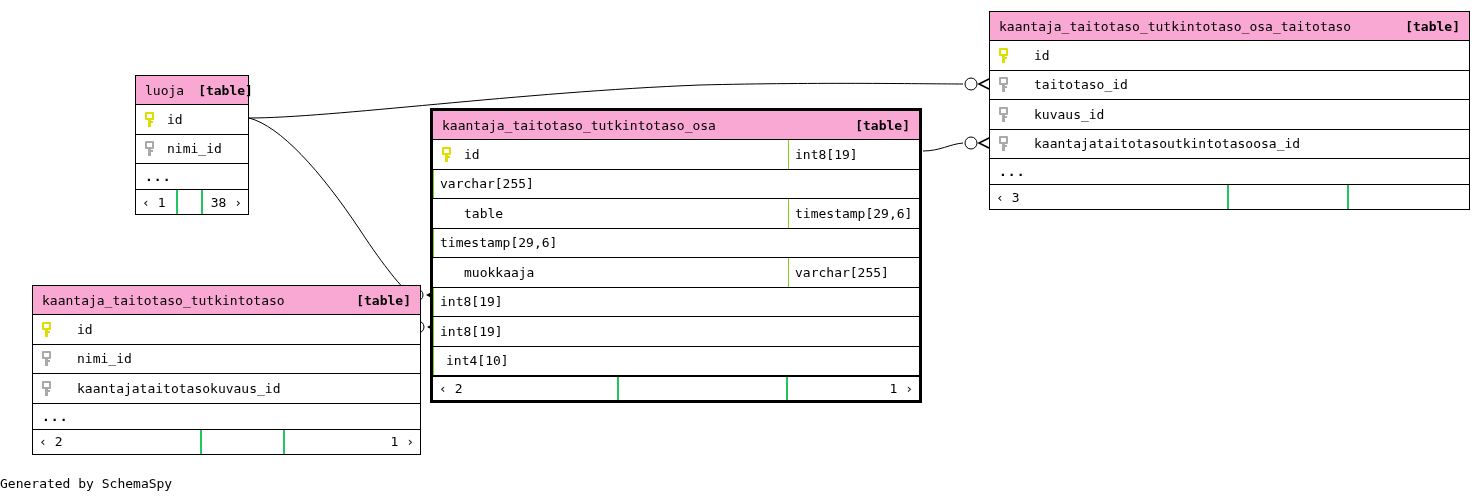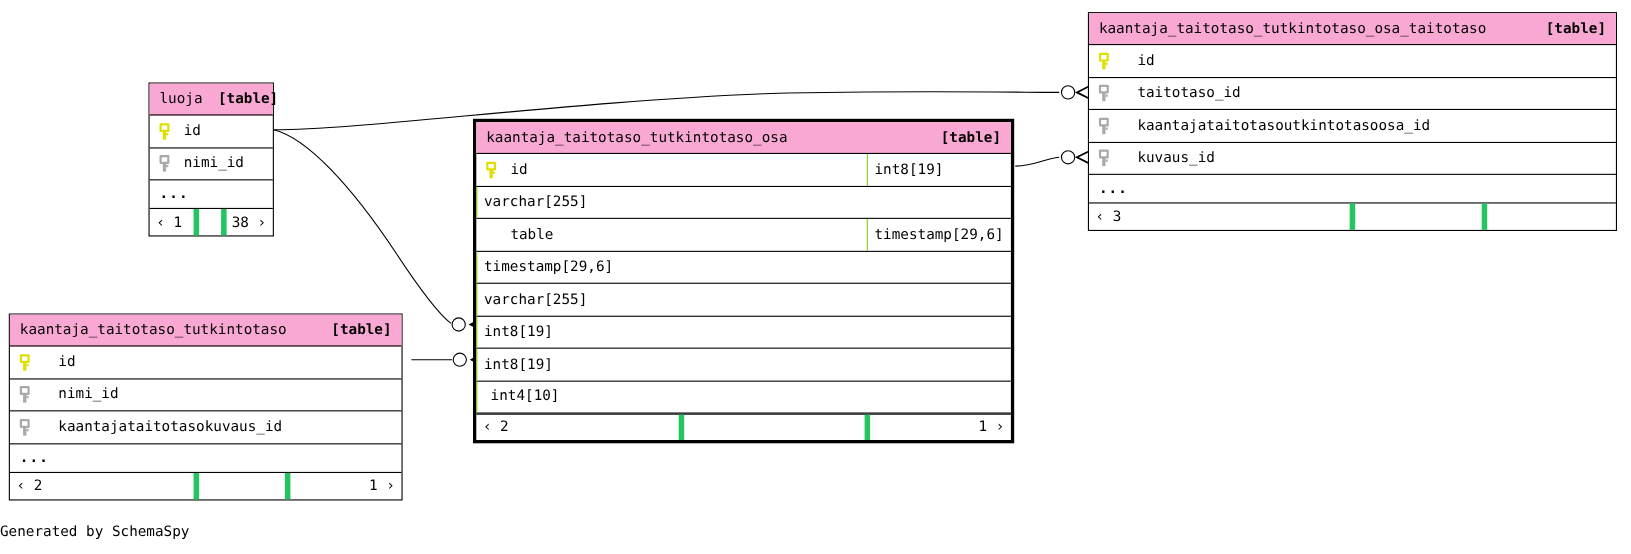--- a/index.html
+++ b/index.html
@@ -149,21 +149,21 @@
     align-items: stretch;
     height: 24px;
   }
   .foot .fcell {
     box-sizing: border-box;
     display: flex;
     align-items: center;
     white-space: nowrap;
     overflow: hidden;
   }
-  .foot .fcell + .fcell { border-left: 5px solid #22c55e; text-align: right; }
+  .foot .fcell + .fcell { border-left: 2px solid #22c55e; text-align: right; }
   .foot .fleft  { justify-content: flex-start; padding-left: 6px; }
   .foot .fright { justify-content: flex-end;  padding-right: 6px; }
 
   .credit {
     position: absolute;
     left: 0;
     top: 476px;
     white-space: nowrap;
   }
 </style>
@@ -271,20 +271,24 @@
         <span class="colname">table</span>
       </div>
       <div class="cell-type" style="width:131px;">timestamp[29,6]</div>
     </div>
 
     <div class="row">
       <div class="cell-type" style="width:131px;">timestamp[29,6]</div>
     </div>
 
     <div class="row">
+      <div class="cell-name">
+        <span class="keyslot"></span>
+        <span class="colname">muokkaaja</span>
+      </div>
       <div class="cell-type" style="width:131px;">varchar[255]</div>
     </div>
 
     <div class="row">
       <div class="cell-type" style="width:131px;">int8[19]</div>
     </div>
 
     <div class="row">
       <div class="cell-type" style="width:131px;">int8[19]</div>
     </div>
@@ -334,47 +338,47 @@
 
     <div class="row">
       <div class="cell-name">
         <span class="keyslot wide">
           <span class="key fk">
               <span class="head"></span>
               <span class="stem"></span>
               <span class="tooth"></span>
             </span>
         </span>
+        <span class="colname">kuvaus_id</span>
+      </div>
+    </div>
+
+    <div class="row">
+      <div class="cell-name">
+        <span class="keyslot wide">
+          <span class="key fk">
+              <span class="head"></span>
+              <span class="stem"></span>
+              <span class="tooth"></span>
+            </span>
+        </span>
         <span class="colname">kaantajataitotasoutkintotasoosa_id</span>
-      </div>
-    </div>
-
-    <div class="row">
-      <div class="cell-name">
-        <span class="keyslot wide">
-          <span class="key fk">
-              <span class="head"></span>
-              <span class="stem"></span>
-              <span class="tooth"></span>
-            </span>
-        </span>
-        <span class="colname">kuvaus_id</span>
       </div>
     </div>
 
     <div class="ellipsis-row">...</div>
 
     <div class="foot">
       <div class="fcell fleft" style="width:237px;">‹ 3</div>
       <div class="fcell" style="width:120px;"></div>
       <div class="fcell fright" style="flex:1;"></div>
     </div>
   </div>
 
-  <div class="tbl" style="left:8px; top:285px; width:358px;">
+  <div class="tbl" style="left:32px; top:285px; width:389px;">
     <div class="tbl-head">
       <span class="tname">kaantaja_taitotaso_tutkintotaso</span>
       <span class="ttag">[table]</span>
     </div>
 
     <div class="row">
       <div class="cell-name">
         <span class="keyslot wide">
           <span class="key pk">
               <span class="head"></span>

